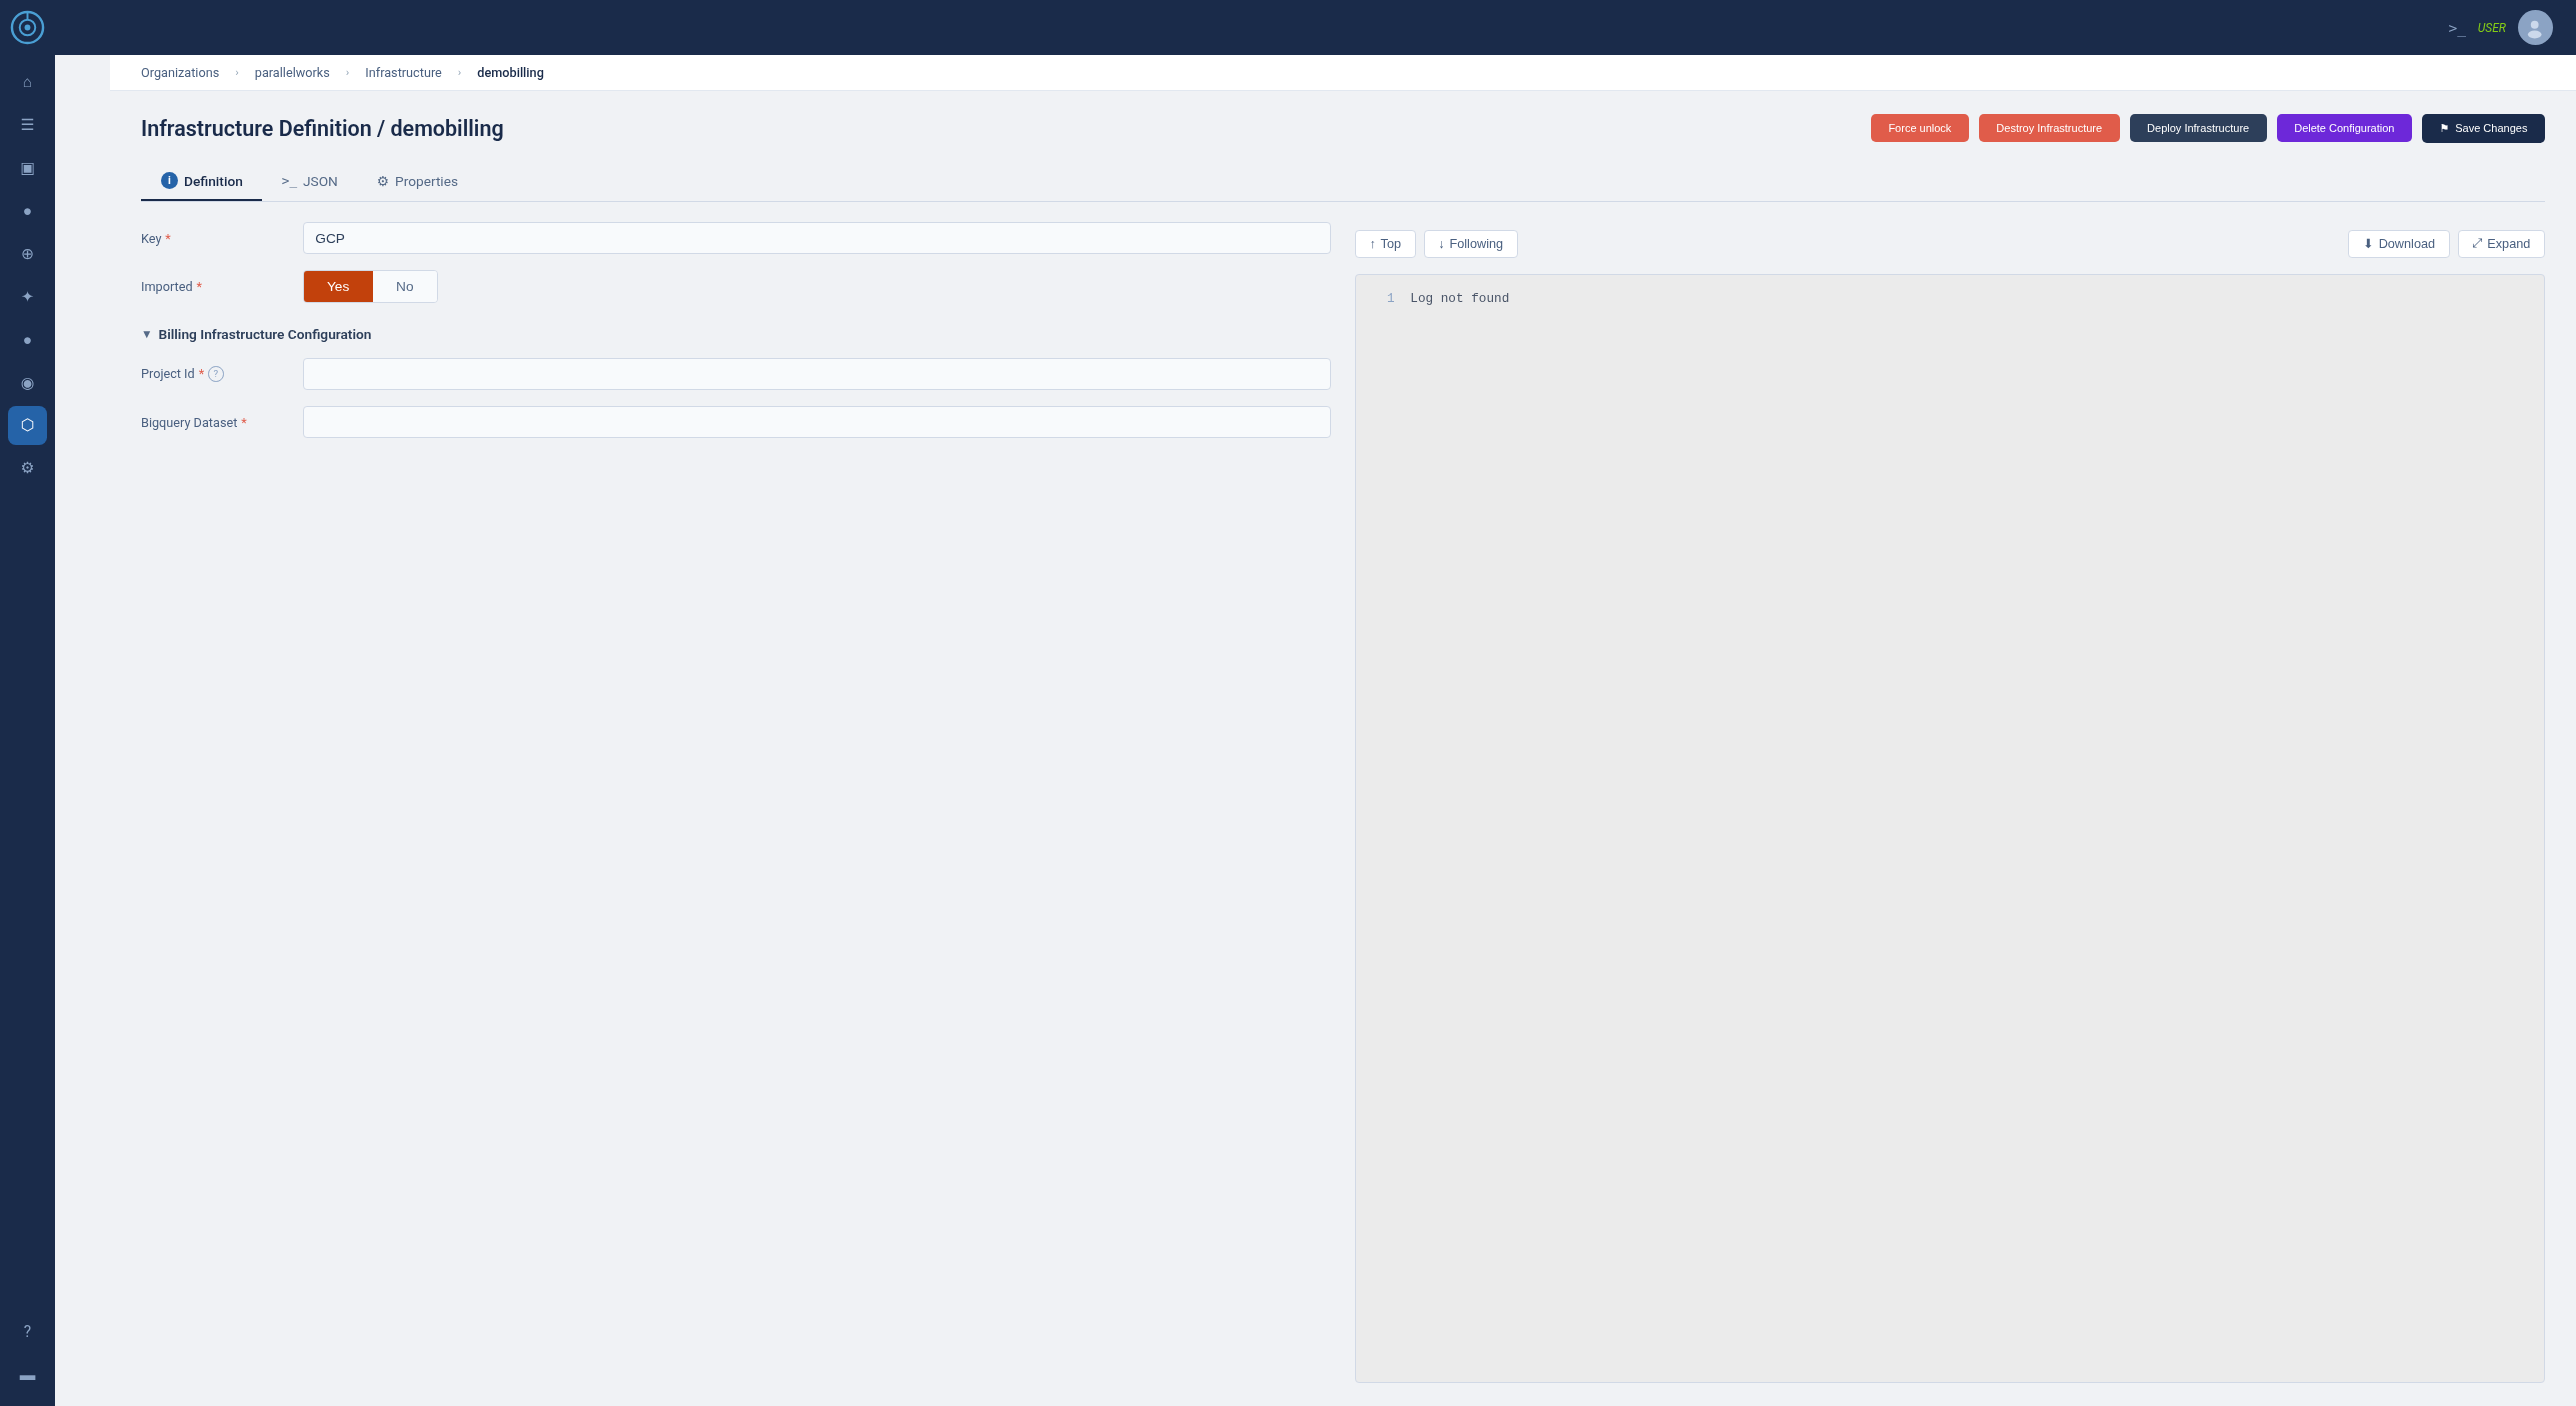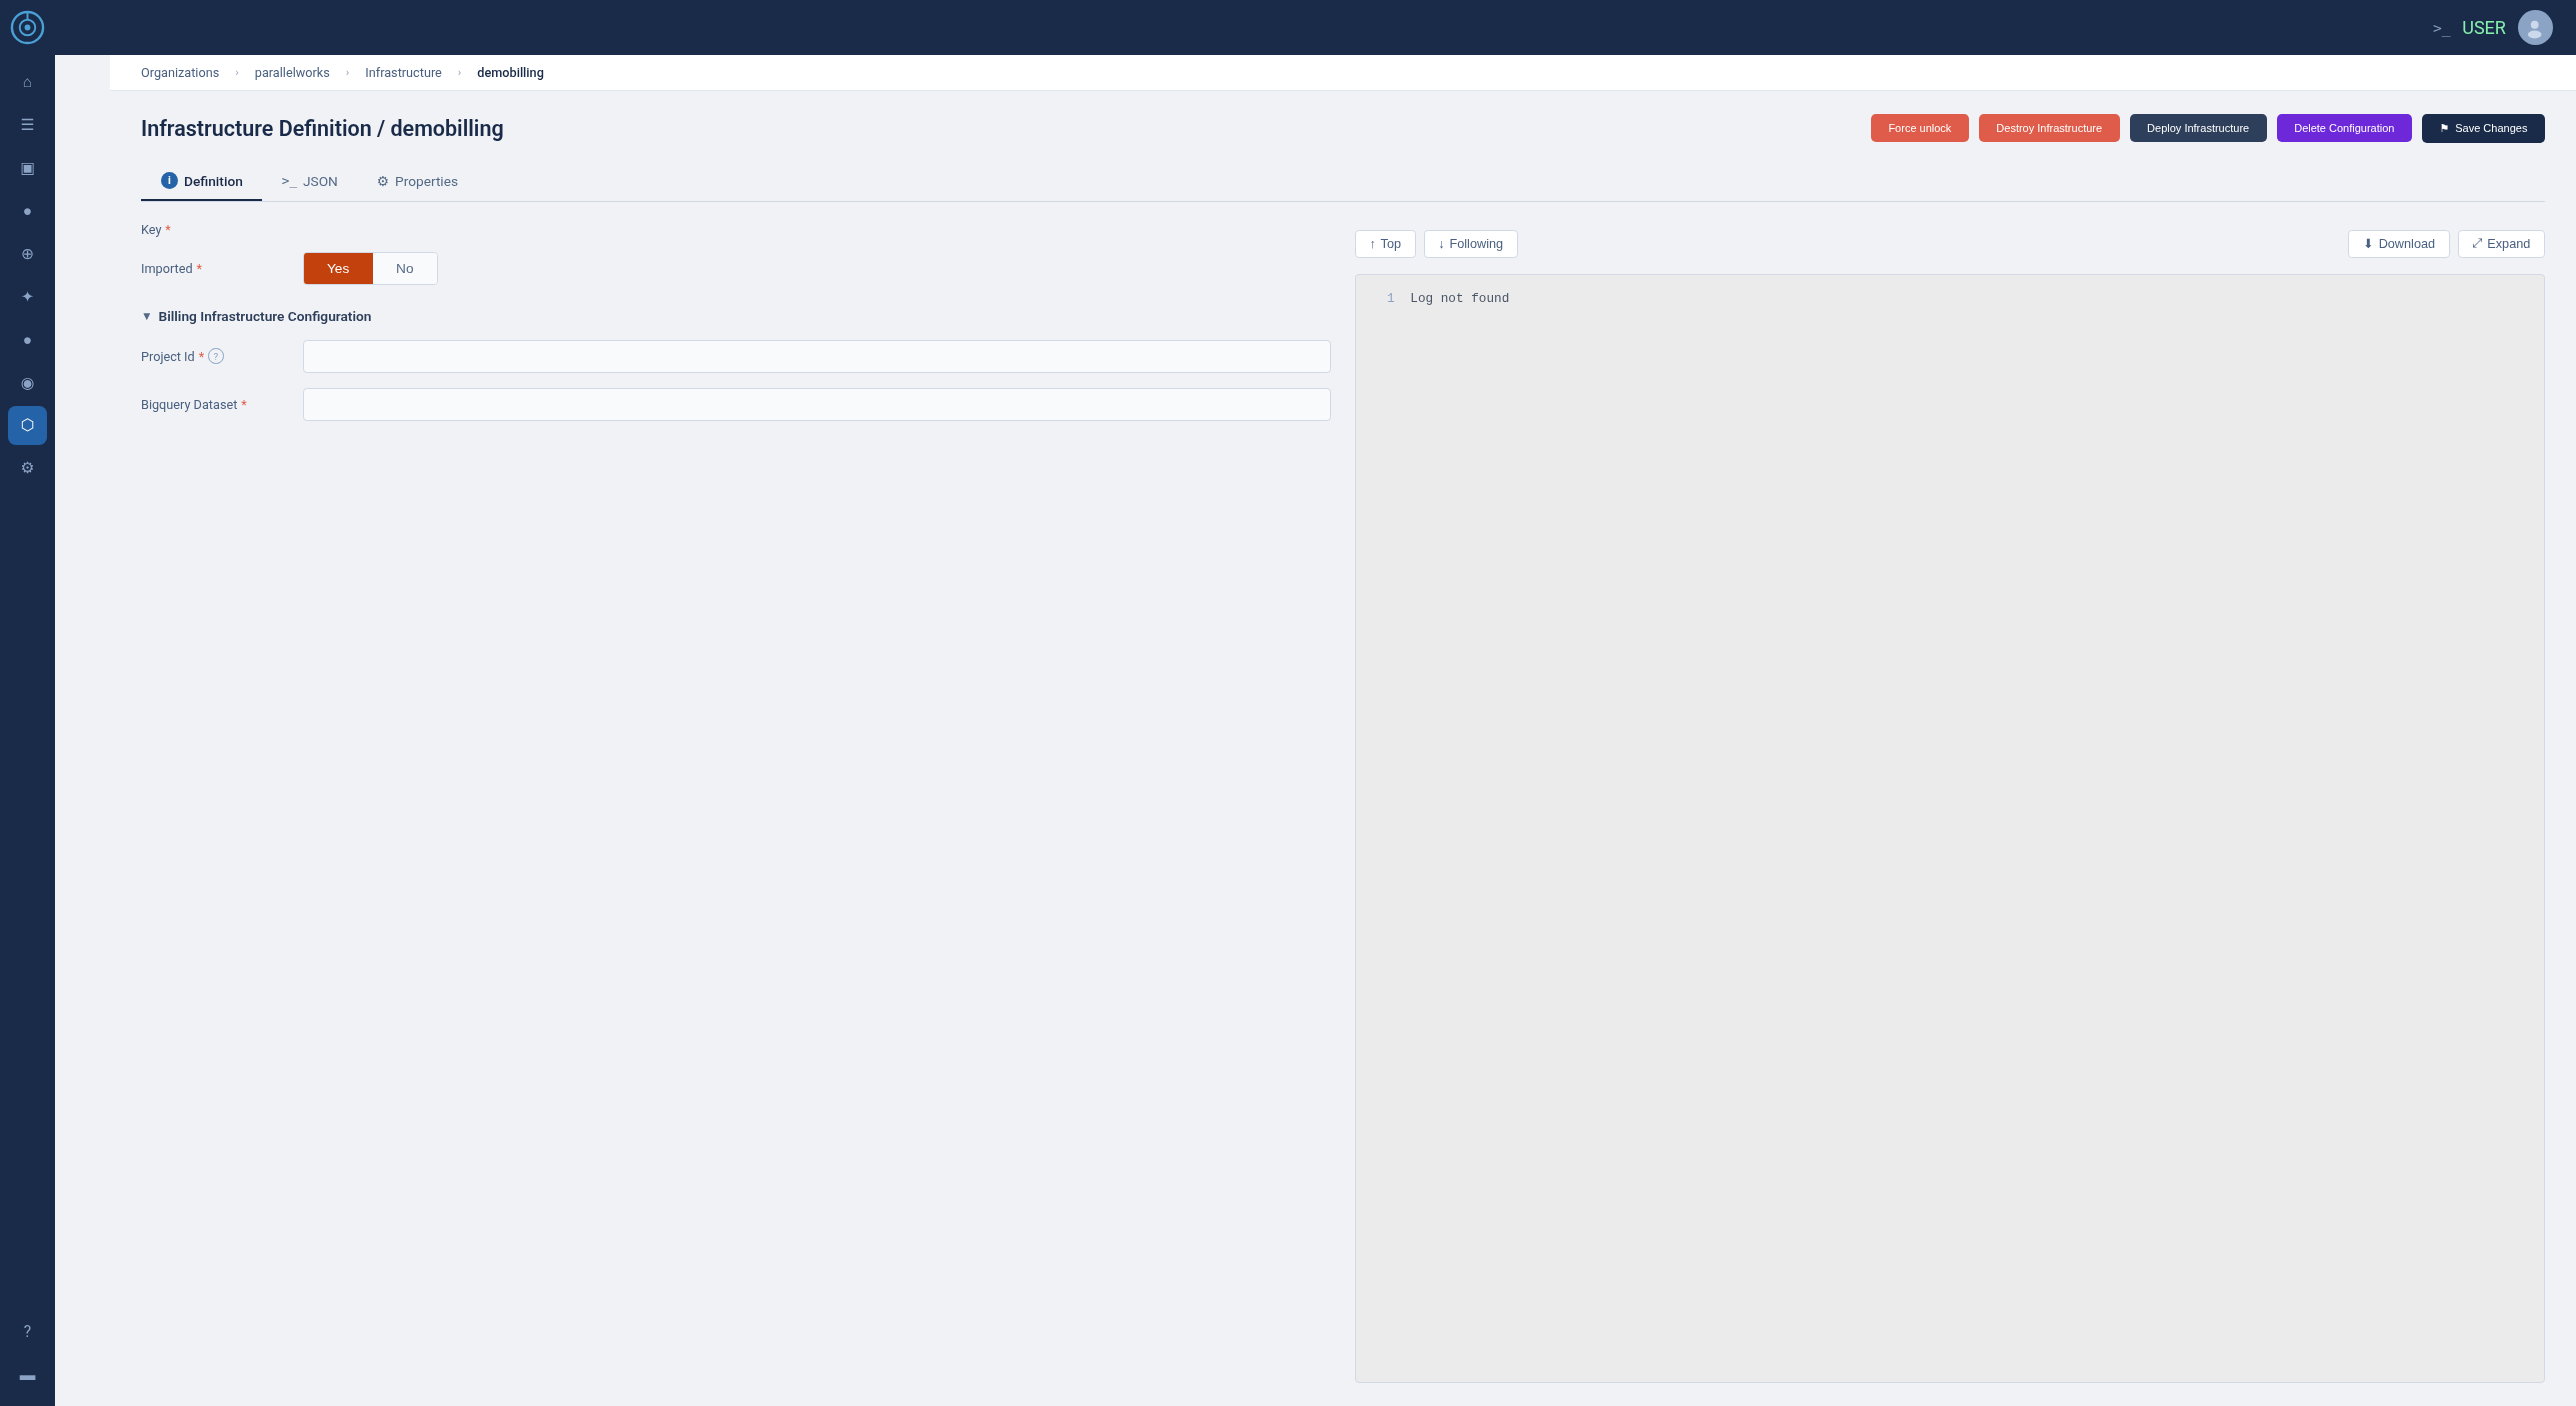--- a/index.html
+++ b/index.html
@@ -43,21 +43,21 @@
       top: 0; left: 55px; right: 0;
       height: 55px;
       background: #1a2b4a;
       display: flex;
       align-items: center;
       justify-content: flex-end;
       padding: 0 23.4px;
       z-index: 9;
     }
     .topbar-right { display: flex; align-items: center; gap: 11.7px; }
-    .topbar-username { color: #86efac; font-size: 18px; }
+    .topbar-username { color: #84cc16; font-size: 12px; font-style: italic; }
     .topbar-avatar {
       width: 35px; height: 35px; border-radius: 50%;
       background: #8ba3c4;
       display: flex; align-items: center; justify-content: center;
       color: #fff; font-size: 14.6px;
     }
     .topbar-terminal {
       color: #8ba3c4; font-size: 17.6px; cursor: pointer;
     }
 
@@ -314,20 +314,21 @@
 
     <div class="content-grid">
 
       <div class="form-section">
 
         <div class="form-row">
           <label class="form-label">
             <span>Key</span>
             <span class="required">*</span>
           </label>
+          <input class="form-input" type="text" value="GCP" style="">
         </div>
 
         <div class="form-row">
           <label class="form-label">
             <span>Imported</span>
             <span class="required">*</span>
           </label>
           <div class="toggle-group">
             <button class="toggle-btn active">Yes</button>
             <button class="toggle-btn">No</button>

